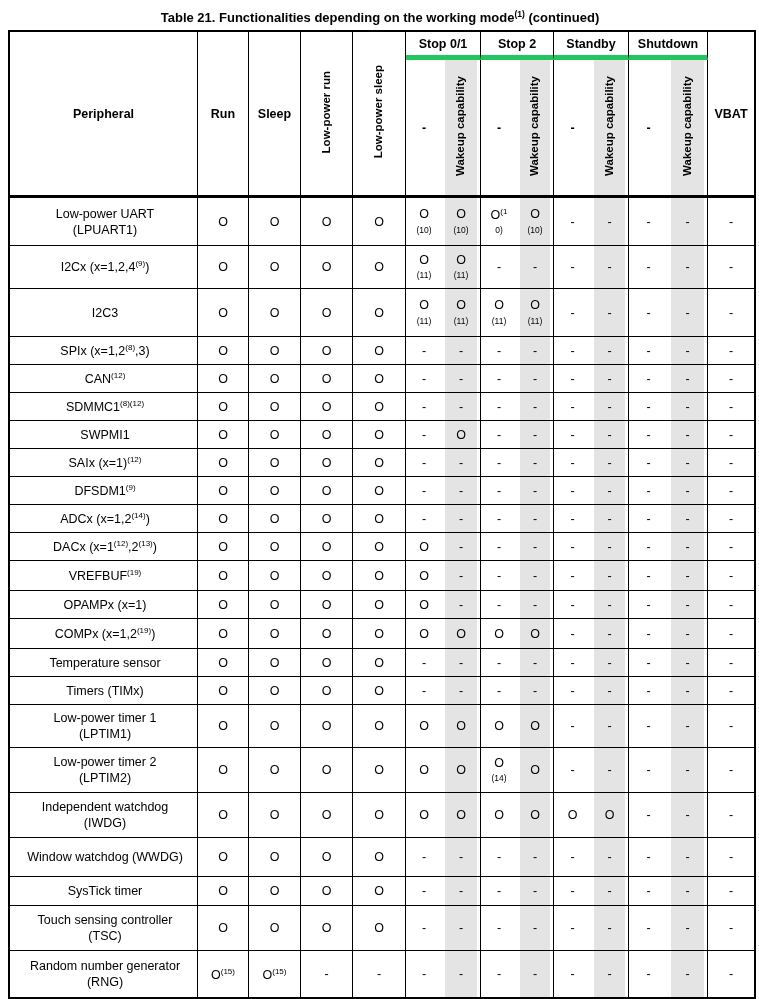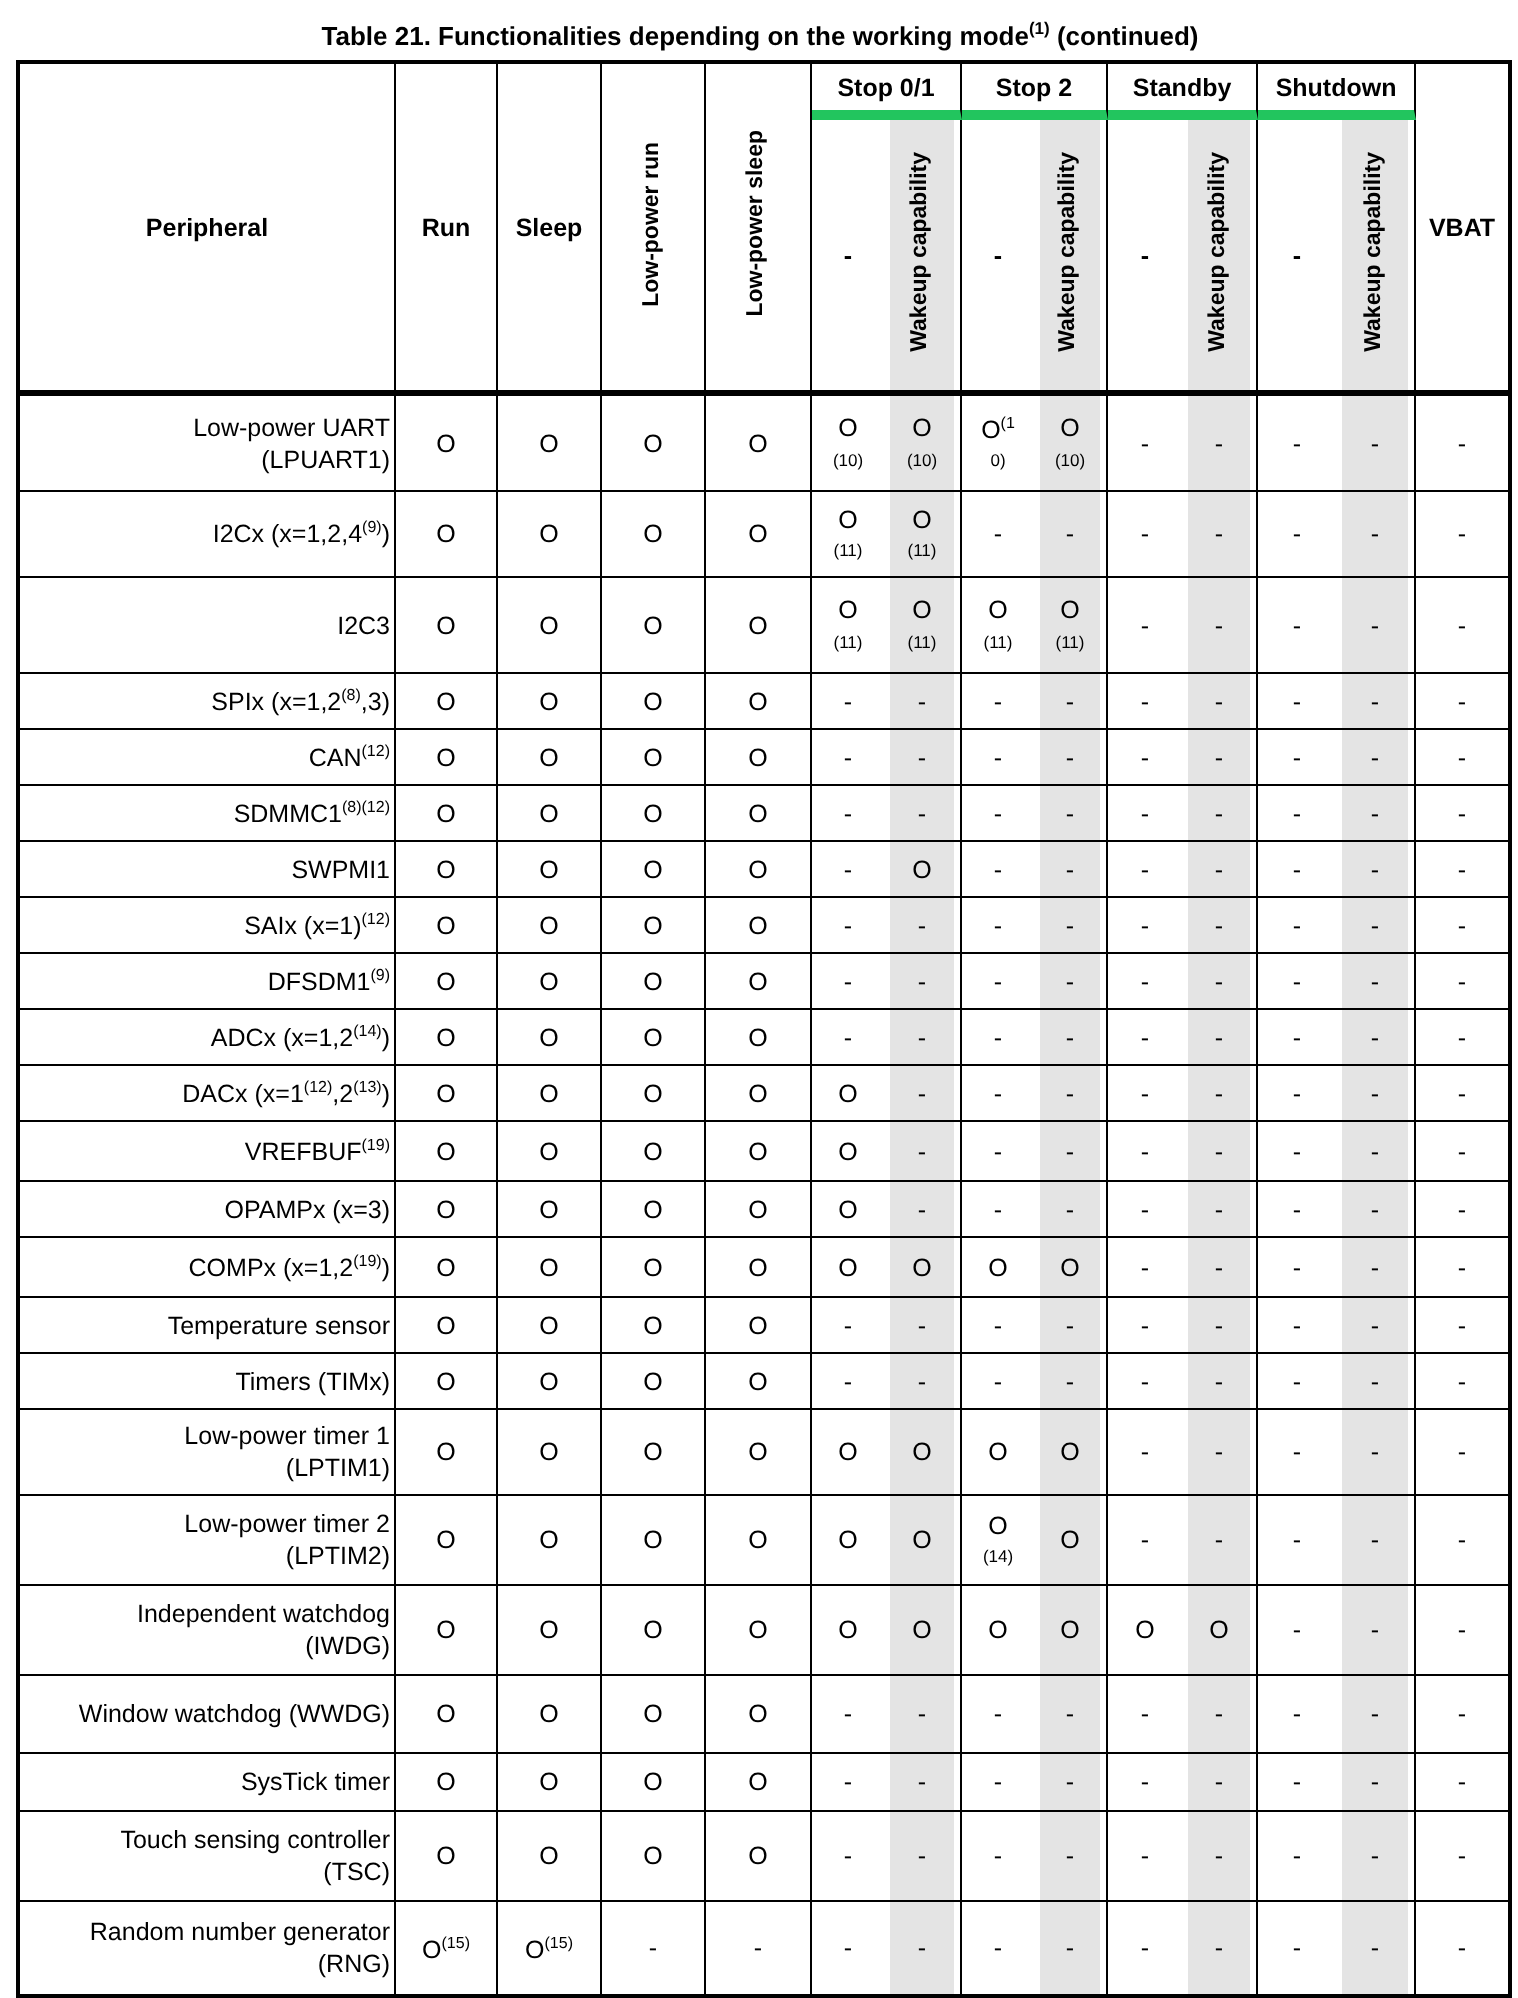--- a/index.html
+++ b/index.html
@@ -46,21 +46,21 @@
   
   .vt span {
     display:inline-block;
     writing-mode:vertical-rl;
     transform:rotate(180deg);
     white-space:nowrap;
     font-size:11.5px; font-weight:bold;
     line-height:1;
   }
   .pname {
-    text-align:right; padding:2px 2px 2px 5px;
+    text-align:center; padding:2px 2px 2px 5px;
     font-size:12.5px; line-height:1.3;
   }
   td sup, .pname sup { font-size:8px; }
   td small { font-size:8.5px; }
 </style>
 </head>
 <body>
 
 <div class="title">Table 21. Functionalities depending on the working mode<sup>(1)</sup> (continued)</div>
 
@@ -292,21 +292,21 @@
         <td class="wk">-</td>
         <td class="dash">-</td>
         <td class="wk">-</td>
         <td class="dash">-</td>
         <td class="wk">-</td>
         <td class="dash">-</td>
         <td class="wk">-</td>
         <td class="vbat">-</td>
       </tr>
       <tr style="height: 28px;">
-        <td class="pname">OPAMPx (x=3)</td>
+        <td class="pname">OPAMPx (x=1)</td>
         <td class="c">O</td>
         <td class="c">O</td>
         <td class="c">O</td>
         <td class="c">O</td>
         <td class="dash">O</td>
         <td class="wk">-</td>
         <td class="dash">-</td>
         <td class="wk">-</td>
         <td class="dash">-</td>
         <td class="wk">-</td>

